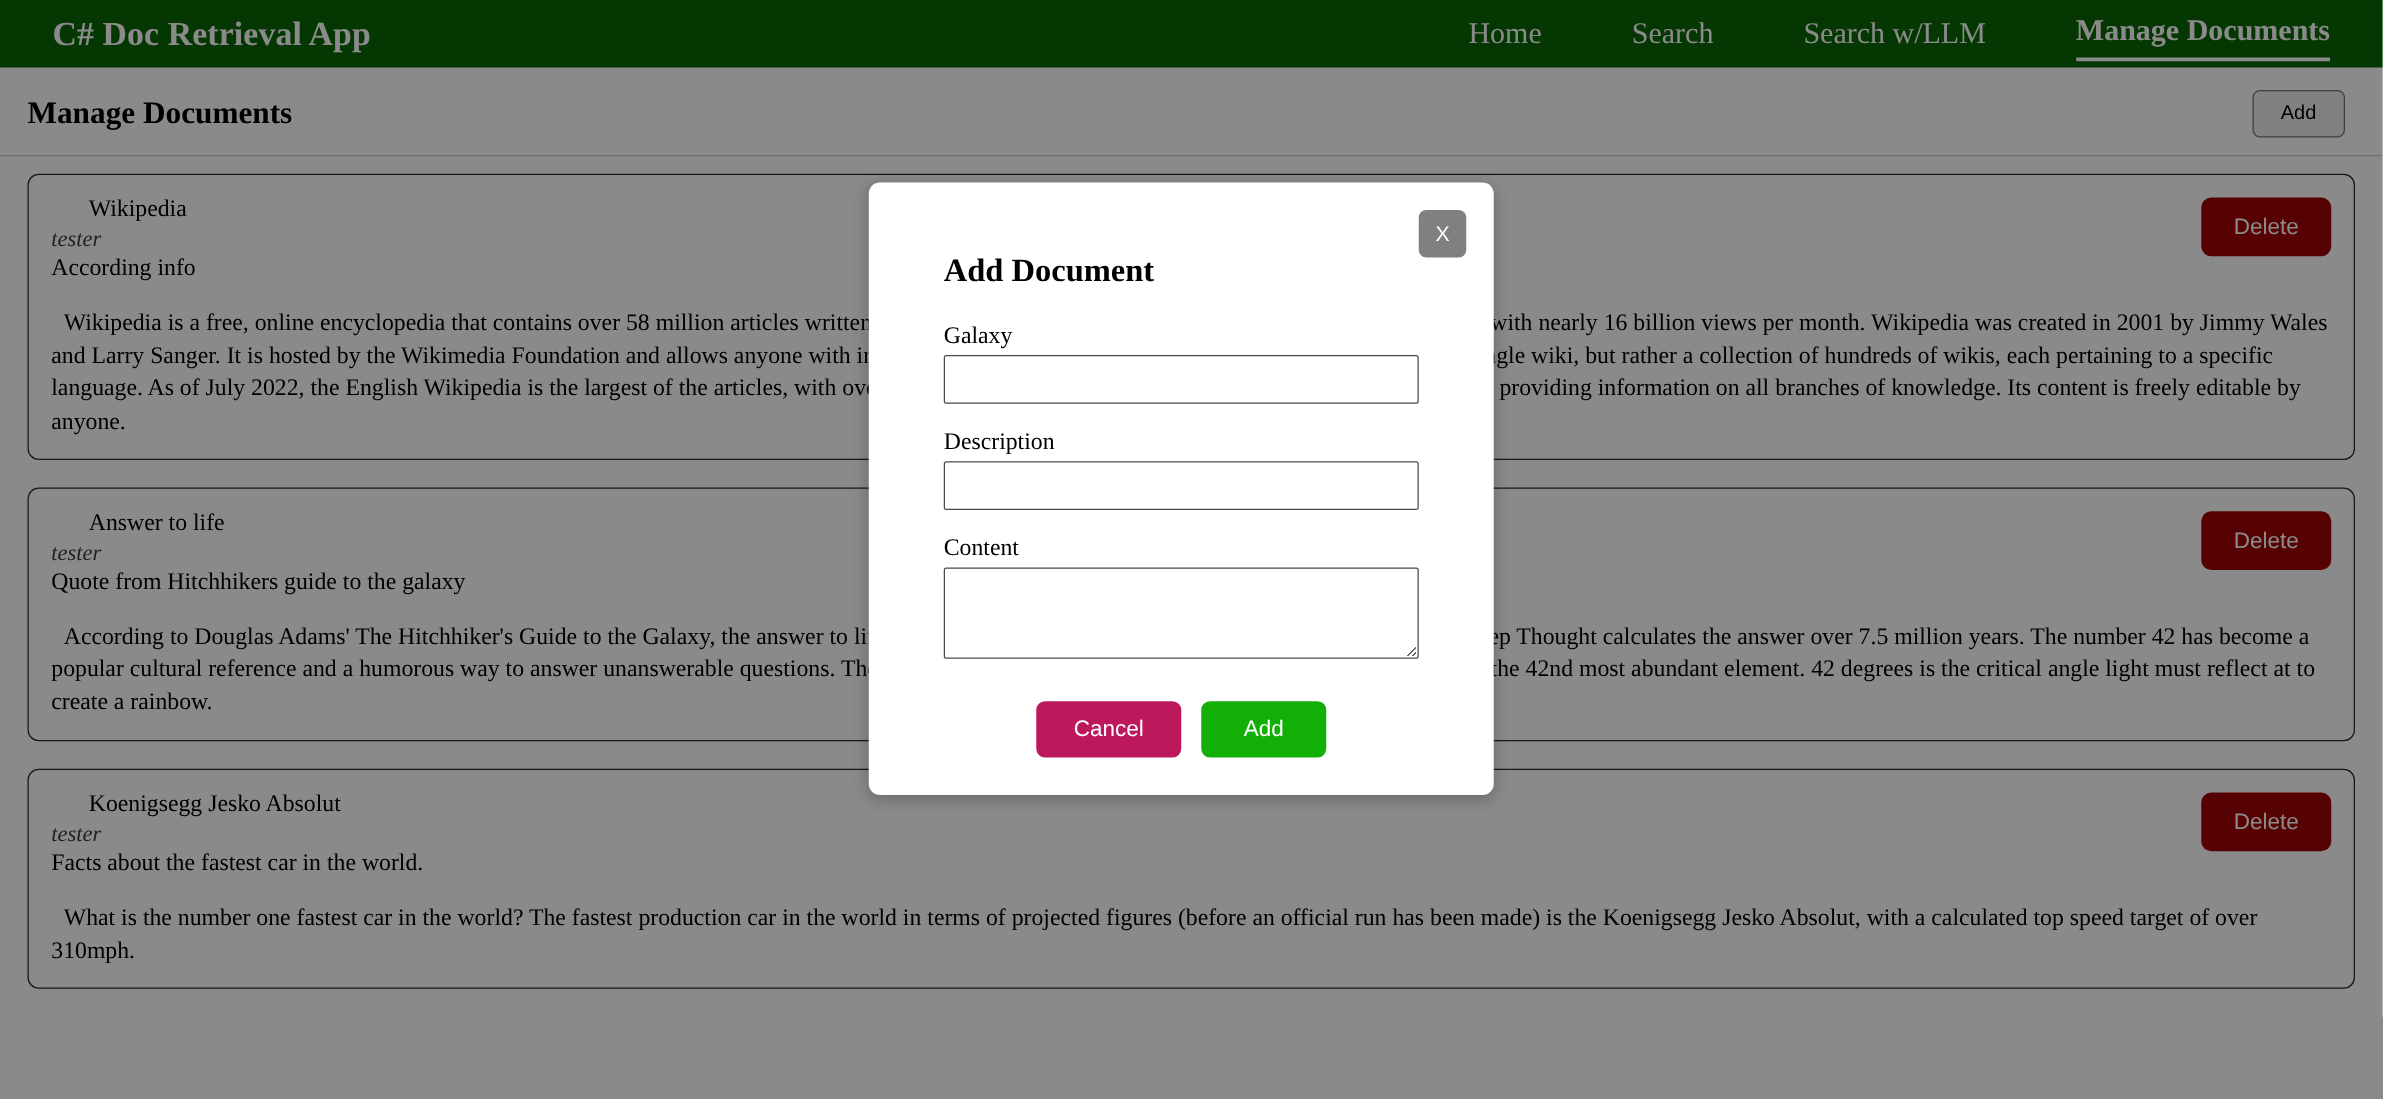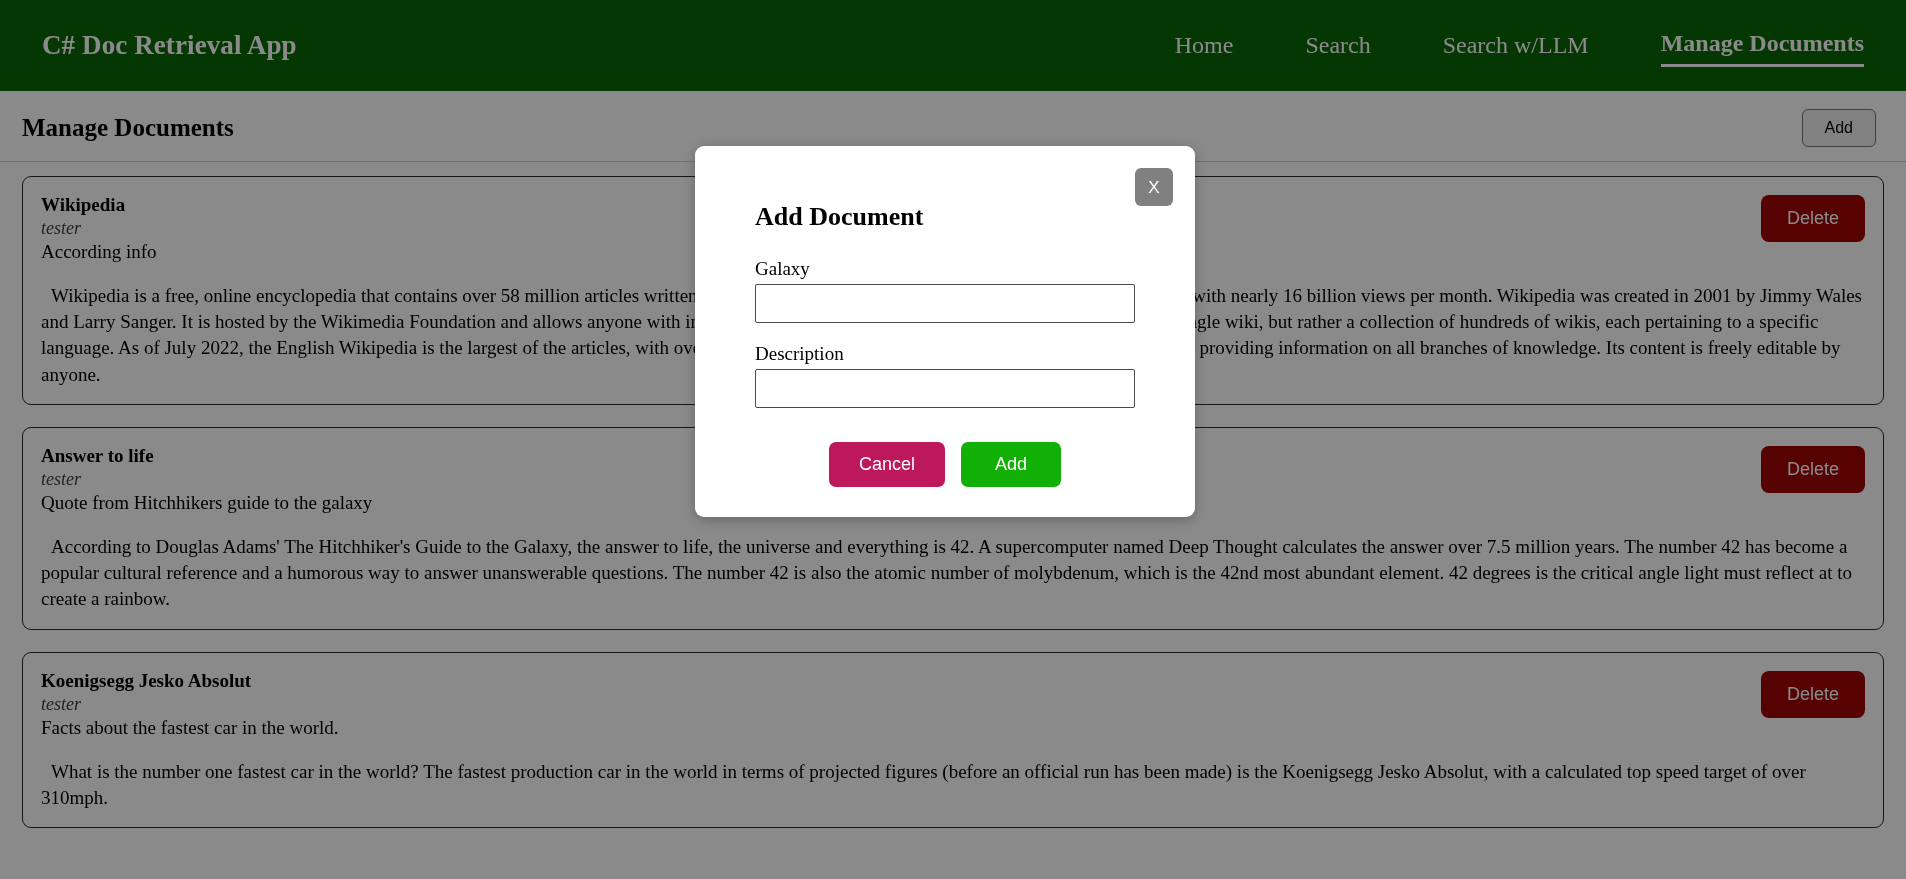--- a/index.html
+++ b/index.html
@@ -14,21 +14,21 @@
 
   
   #page-root {
     position: absolute;
     inset: 0;
     background: #ffffff;
   }
 
   
   .navbar {
-    height: 91px;
+    height: 54px;
     background: #0a6605;
     display: flex;
     align-items: center;
     padding: 0 42px 0 42px;
     position: relative;
   }
   .brand {
     font-size: 27px;
     font-weight: bold;
     color: #ffffff;
@@ -94,23 +94,24 @@
     position: relative;
     background: #ffffff;
   }
   .doc-head {
     display: flex;
     align-items: flex-start;
   }
   .doc-meta { flex: 1; min-width: 0; }
   .doc-title {
     font-size: 19px;
-    font-weight: bold;
+    font-weight: normal;
     color: #000000;
     line-height: 1.28;
+    margin-left: 30px;
   }
   .doc-author {
     font-size: 18px;
     font-style: italic;
     color: #404040;
     line-height: 1.28;
   }
   .doc-desc {
     font-size: 19px;
     color: #000000;
@@ -304,18 +305,22 @@
     <label class="field-label">Galaxy</label>
     <input class="field-input" type="text" placeholder="" style="">
   </div>
 
 
   <div class="field">
     <label class="field-label">Description</label>
     <input class="field-input" type="text" placeholder="" style="">
   </div>
 
+  <div class="field">
+    <label class="field-label">Content</label>
+    <textarea class="field-textarea" placeholder="" style=""></textarea>
+  </div>
 
   <div class="modal-footer">
     <button class="btn-cancel">Cancel</button>
     <button class="btn-add">Add</button>
   </div>
 </div>
 
 </body></html>

